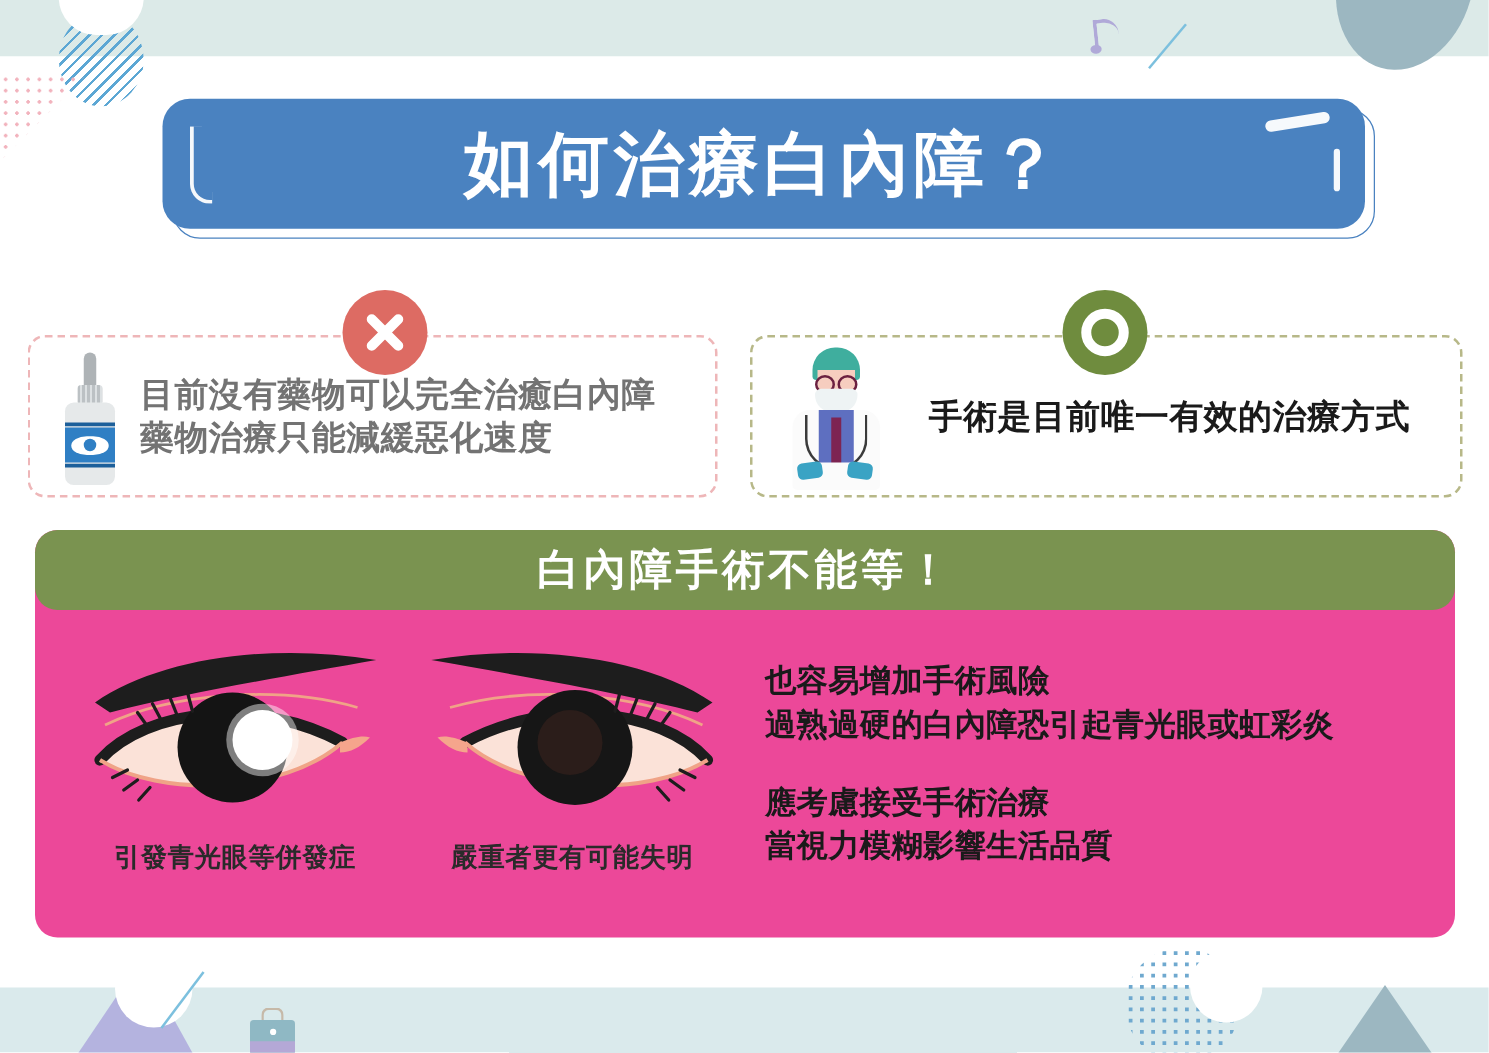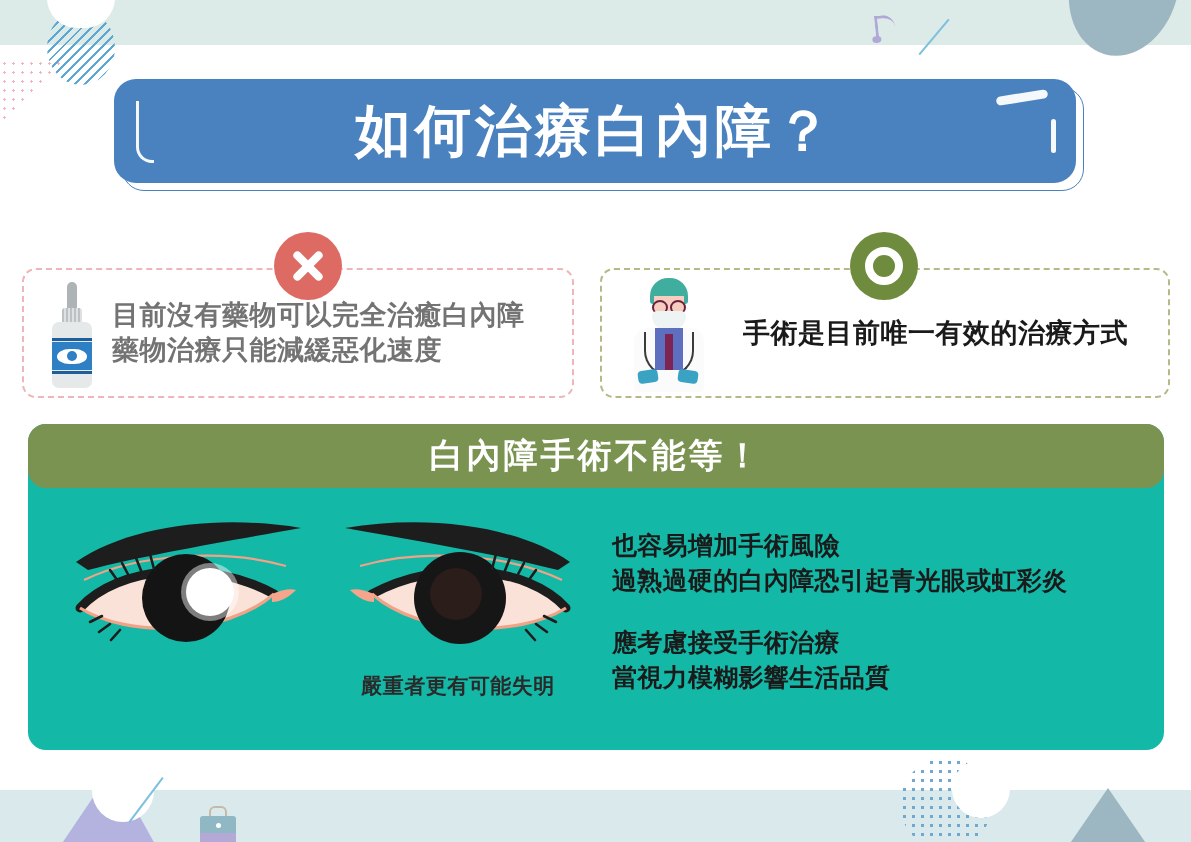--- a/index.html
+++ b/index.html
@@ -102,21 +102,21 @@
   .bag .body:after{
     content:""; position:absolute; left:0; top:17px; width:36px; height:11px;
     background:#b4a8d6; border-radius:0 0 3px 3px;
   }
   .bag .dot{
     position:absolute; left:16px; top:17px; width:5px; height:5px;
     border-radius:50%; background:#ffffff;
   }
 
   
-  .title-wrap{ position:absolute; left:114px; top:79px; width:962px; height:144px; }
+  .title-wrap{ position:absolute; left:130px; top:79px; width:962px; height:144px; }
   .title-shadow{
     position:absolute; left:8px; top:8px; width:962px; height:104px;
     border:1.5px solid #4a82c0; border-radius:22px; background:transparent;
   }
   .title-bar{
     position:absolute; left:0; top:0; width:962px; height:104px;
     background:#4a82c0; border-radius:22px;
     display:flex; align-items:center; justify-content:center;
   }
   .title-bar .hl-left{
@@ -265,21 +265,21 @@
     background:#3aa3c4; border-radius:4px; transform:rotate(-8deg);
   }
   .doctor .glove-r{
     position:absolute; right:10px; top:92px; width:20px; height:13px;
     background:#3aa3c4; border-radius:4px; transform:rotate(8deg);
   }
 
   
   .panel{
     position:absolute; left:28px; top:424px; width:1136px; height:326px;
-    background:#14b8a6; border-radius:18px;
+    background:#ec4899; border-radius:18px;
   }
   .panel-head{
     position:absolute; left:0; top:0; width:1136px; height:64px;
     background:#7a9350; border-radius:18px;
     display:flex; align-items:center; justify-content:center;
   }
   .panel-head .t{
     color:#ffffff; font-size:34px; font-weight:bold; letter-spacing:3px;
   }
 
@@ -398,20 +398,21 @@
           <path d="M62 74 L52 60"></path>
             <path d="M72 68 L64 53"></path>
             <path d="M84 63 L78 48"></path>
           <path d="M96 59 L92 44"></path>
             <path d="M44 106 L32 112"></path>
             <path d="M52 114 L41 122"></path>
           <path d="M62 120 L53 130"></path>
         </g>
         <path d="M214 84 C224 80 232 78 238 80 C230 88 222 92 214 92 Z" fill="#f5a58c"></path>
       </svg>
+      <div class="eye-cap">引發青光眼等併發症</div>
     </div>
 
     <div class="eye-fig two">
       <svg class="eye-svg" viewBox="0 0 260 150" style="transform:scaleX(-1);">
         <path d="M18 52 C70 16 160 4 243 18 C176 30 92 44 30 60 Z" fill="#1d1d1d"></path>
         <path d="M26 70 C80 44 165 38 228 56" fill="none" stroke="#f0a387" stroke-width="2.2"></path>
         <path d="M22 98 C60 56 150 48 216 84 C168 126 70 130 22 98 Z" fill="#fbe2d8"></path>
         <path d="M22 98 C60 56 150 48 216 84" fill="none" stroke="#1d1d1d" stroke-width="9" stroke-linecap="round"></path>
         <path d="M22 98 C70 128 168 126 216 84" fill="none" stroke="#f0a387" stroke-width="3.2"></path>
         <circle cx="128" cy="88" r="46" fill="#161616"></circle>

